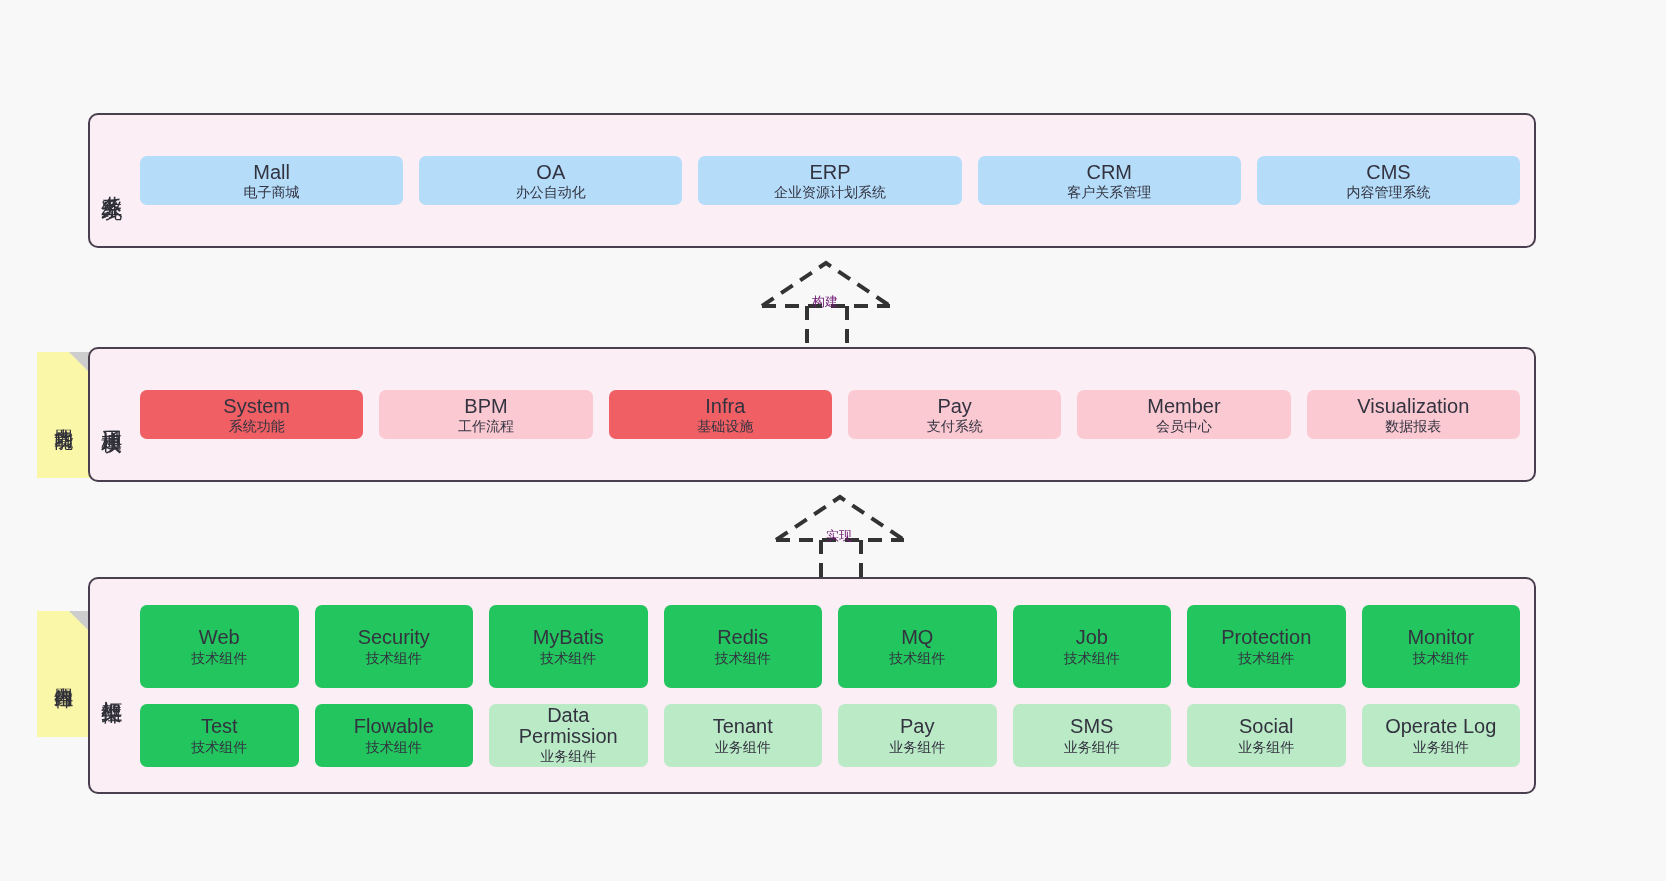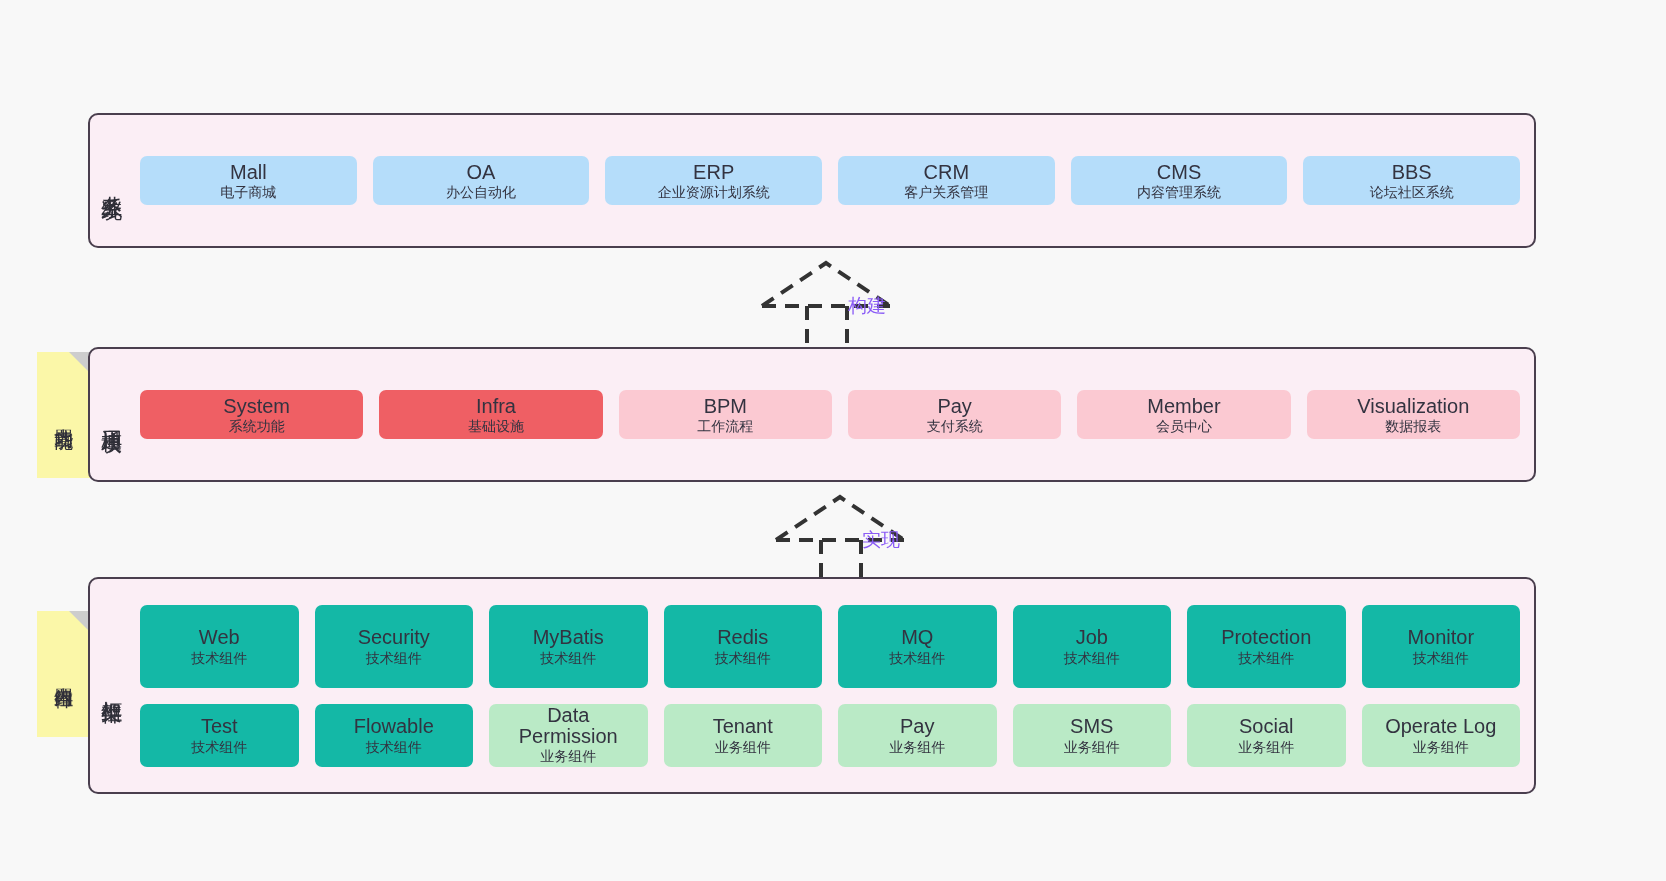--- a/index.html
+++ b/index.html
@@ -63,21 +63,21 @@
     box-sizing:border-box;
     padding:4px 6px;
   }
   .card .t{font-size:20px;}
   .card .s{font-size:14px;}
 
   
   .c-blue       {background:#b5ddfa;}
   .c-red        {background:#ef5f64;padding-left:16px;}
   .c-pink       {background:#fbc9d2;}
-  .c-green-dark {background:#14b8a6;}
+  .c-green-dark {background:#22c55e;}
   .c-green-light{background:#baeac6;}
 
   
   .note{
     position:absolute;
     background:#fbf7a8;
     width:54px;
     display:flex;
     align-items:center;
     justify-content:center;
@@ -93,25 +93,24 @@
     position:absolute;top:0;right:0;
     width:0;height:0;
     border-top:22px solid #cdcdcd;
     border-left:22px solid transparent;
   }
 
   
   .arrow{position:absolute;}
   .arrow-label{
     position:absolute;
-    font-size:19px;
-    color:#8b5cf6;
+    font-size:13px;
+    color:#701a75;
     white-space:nowrap;
     background:transparent;
-    margin-left:36px;
   }
 </style>
 </head>
 <body>
 
 <div class="canvas">
 
   <div class="layer" style="left:88px;top:113px;width:1448px;height:135px;">
     <div class="layer-title">业务系统</div>
     <div class="layer-body">
@@ -128,24 +127,20 @@
           <span class="t">ERP</span>
           <span class="s">企业资源计划系统</span>
         </div>
         <div class="card c-blue">
           <span class="t">CRM</span>
           <span class="s">客户关系管理</span>
         </div>
         <div class="card c-blue">
           <span class="t">CMS</span>
           <span class="s">内容管理系统</span>
-        </div>
-        <div class="card c-blue">
-          <span class="t">BBS</span>
-          <span class="s">论坛社区系统</span>
         </div>
       </div>
     </div>
   </div>
 
   <div class="arrow" style="left:752px;top:258px;width:160px;height:90px;">
     <svg width="160" height="90" viewBox="0 0 160 90">
 
       <polyline points="10,48 74,5 138,48" fill="none" stroke="#333333" stroke-width="4" stroke-dasharray="14,9" stroke-linecap="butt"></polyline>
       <line x1="10" y1="48" x2="138" y2="48" stroke="#333333" stroke-width="4" stroke-dasharray="14,9"></line>
@@ -162,27 +157,27 @@
   </div>
 
   <div class="layer" style="left:88px;top:347px;width:1448px;height:135px;">
     <div class="layer-title">通用模块</div>
     <div class="layer-body">
       <div class="row">
         <div class="card c-red">
           <span class="t">System</span>
           <span class="s">系统功能</span>
         </div>
+        <div class="card c-pink">
+          <span class="t">BPM</span>
+          <span class="s">工作流程</span>
+        </div>
         <div class="card c-red">
           <span class="t">Infra</span>
           <span class="s">基础设施</span>
-        </div>
-        <div class="card c-pink">
-          <span class="t">BPM</span>
-          <span class="s">工作流程</span>
         </div>
         <div class="card c-pink">
           <span class="t">Pay</span>
           <span class="s">支付系统</span>
         </div>
         <div class="card c-pink">
           <span class="t">Member</span>
           <span class="s">会员中心</span>
         </div>
         <div class="card c-pink">

